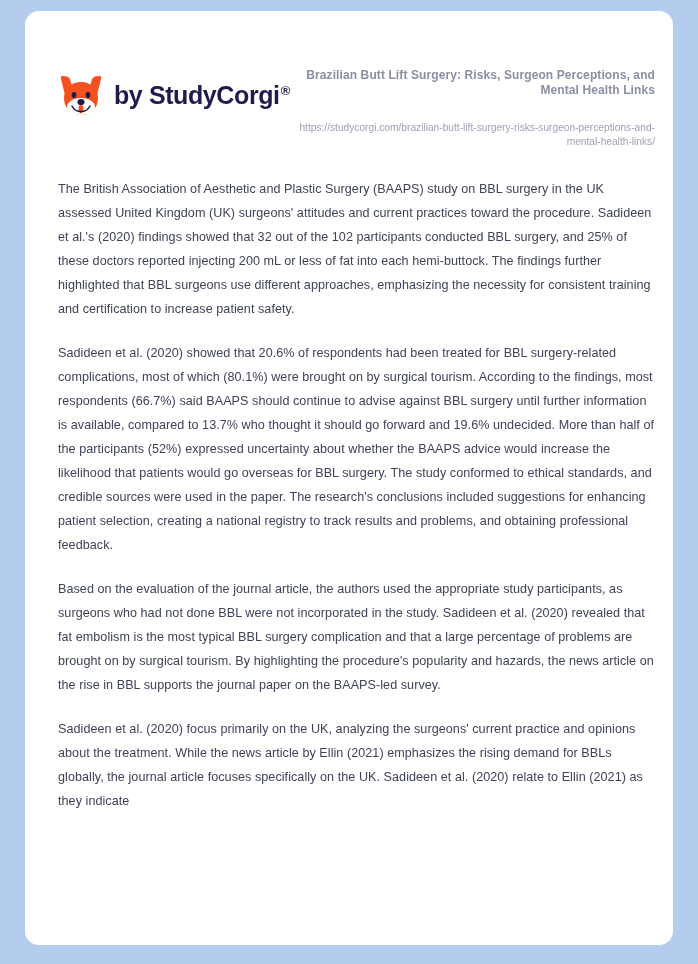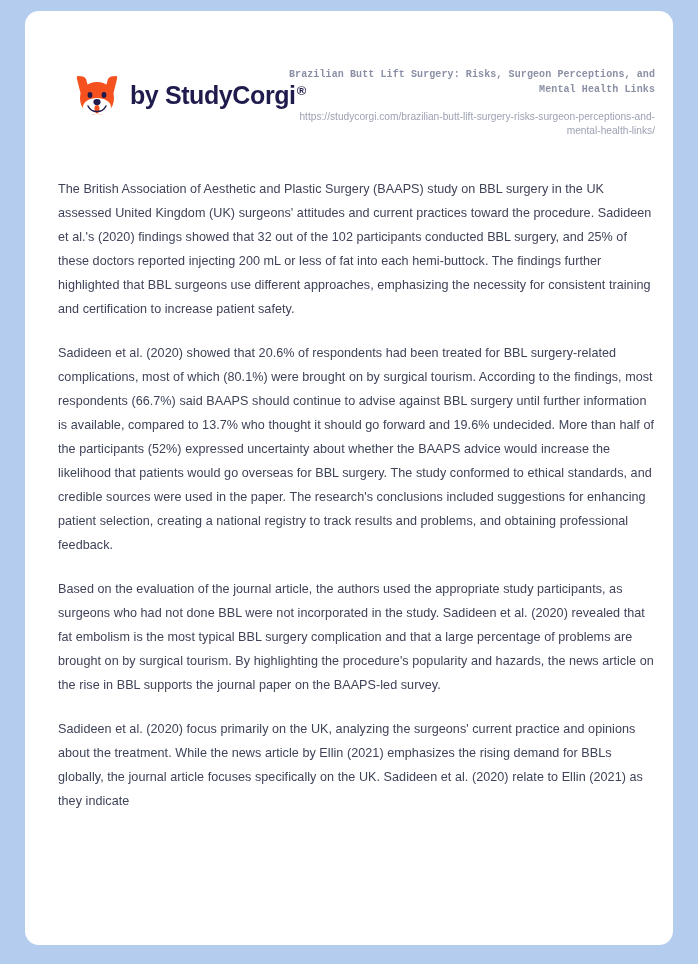--- a/index.html
+++ b/index.html
@@ -29,21 +29,21 @@
   .doc-header {
     position: absolute;
     left: 0;
     top: 0;
     width: 648px;
     height: 128px;
   }
 
   .brand {
     position: absolute;
-    left: 49px;
+    left: 33px;
     top: 62px;
     display: flex;
     align-items: center;
     gap: 10px;
   }
 
   .corgi-logo {
     width: 46px;
     height: 45px;
     display: block;
@@ -67,30 +67,29 @@
 
   .header-right {
     position: absolute;
     right: 18px;
     top: 57px;
     width: 378px;
     text-align: right;
   }
 
   .doc-title {
-    font-size: 10px;
+    font-size: 12px;
     font-weight: bold;
     color: #8b8fa4;
     line-height: 14.5px;
     letter-spacing: 0.1px;
-    font-family: Liberation Mono, monospace;
   }
 
   .doc-url {
-    margin-top: 13px;
+    margin-top: 24px;
     font-size: 10.2px;
     font-weight: normal;
     color: #9da2b4;
     line-height: 14px;
     word-break: break-word;
   }
 
   
   .doc-body {
     position: absolute;

